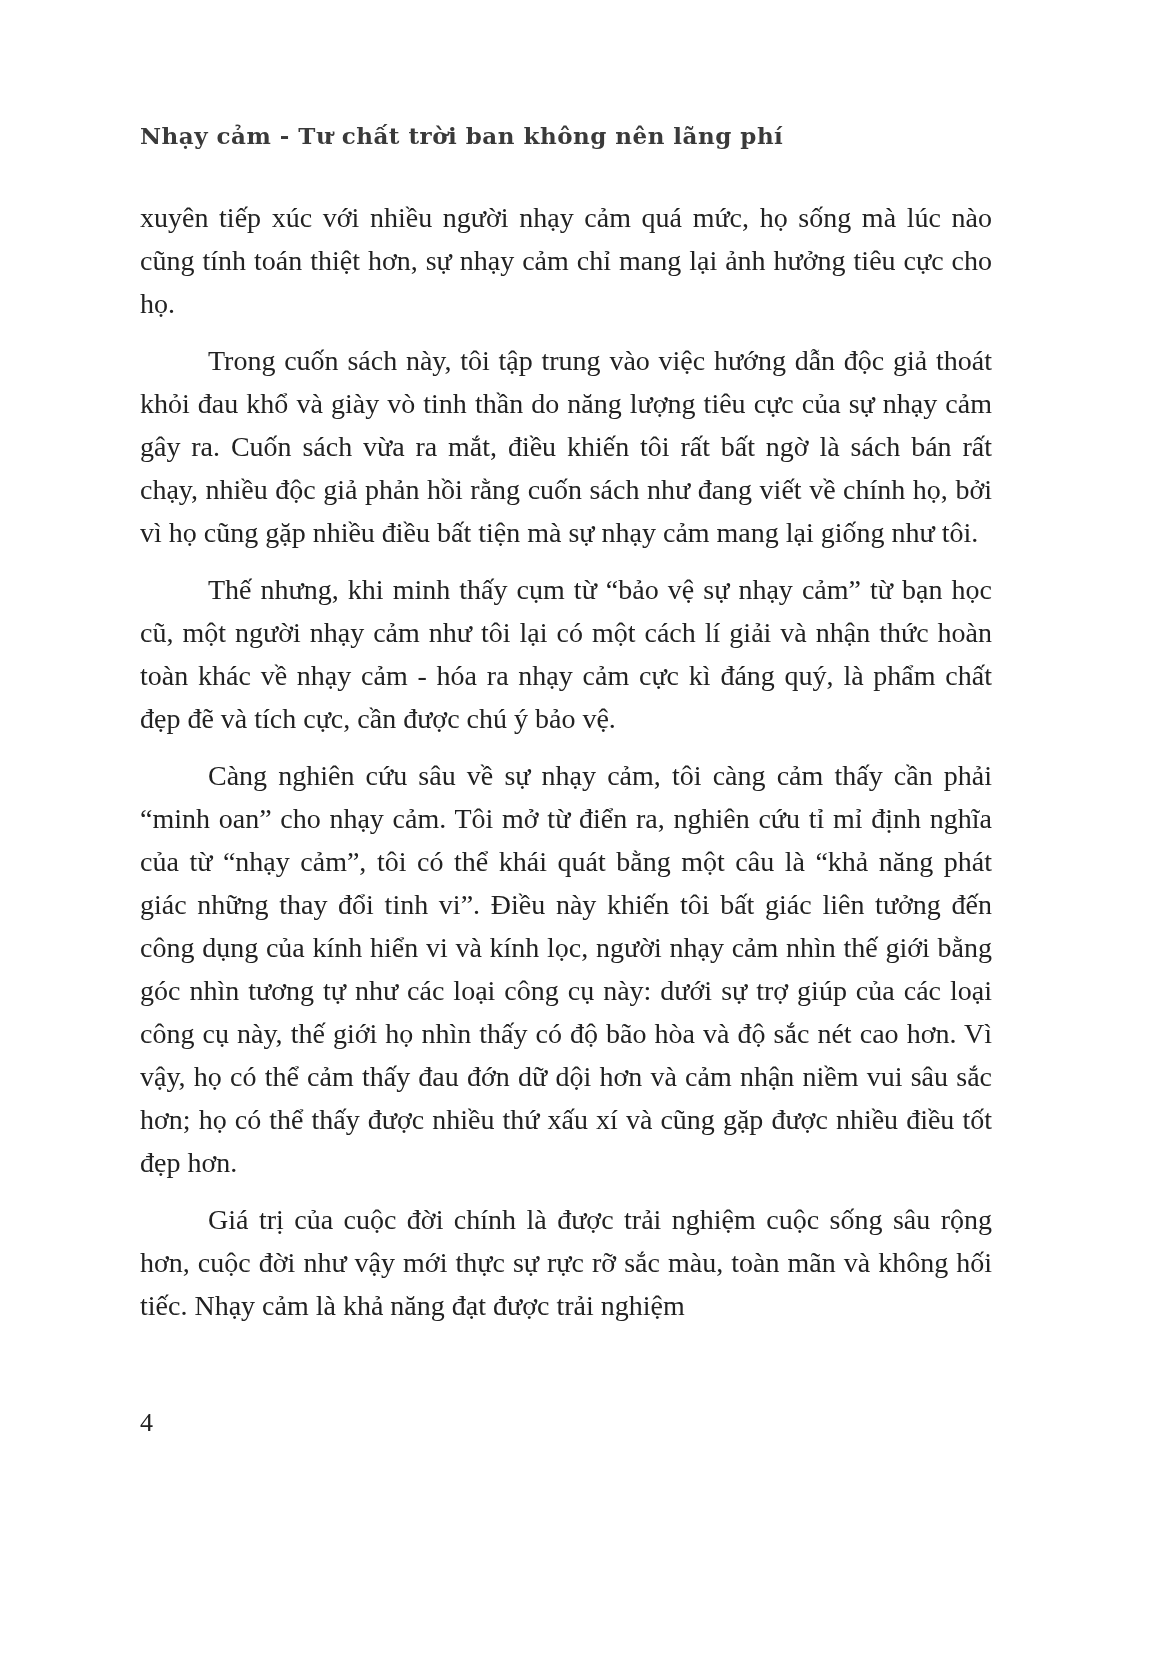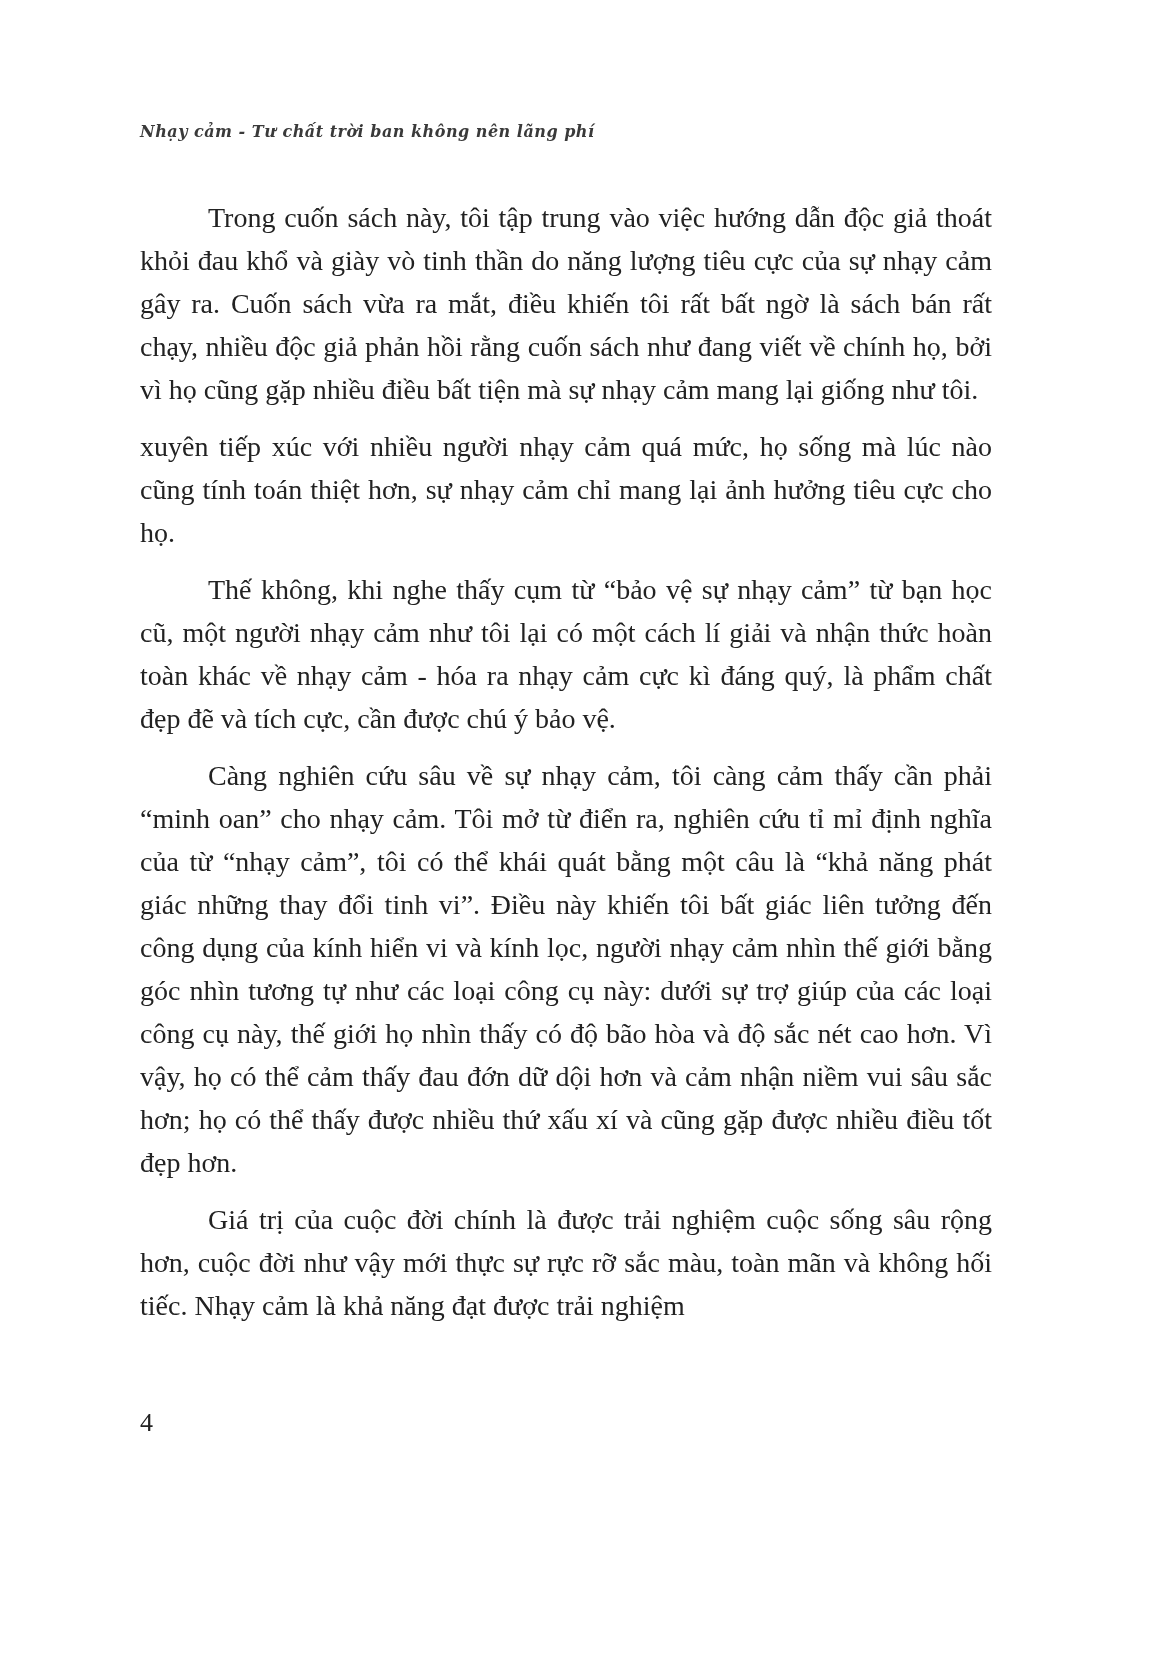--- a/index.html
+++ b/index.html
@@ -15,23 +15,22 @@
     color: #1f1f1f;
     font-family: "Liberation Serif", serif;
     overflow: hidden;
   }
   .running-header {
     position: absolute;
     top: 122px;
     left: 140px;
     width: 860px;
     font-family: "DejaVu Serif", serif;
-    font-style: italic;
     font-weight: bold;
-    font-size: 16px;
+    font-size: 23px;
     letter-spacing: 0.5px;
     color: #3a3a3a;
   }
   .content {
     position: absolute;
     top: 196px;
     left: 140px;
     width: 852px;
     font-size: 28px;
     line-height: 43px;
@@ -54,22 +53,22 @@
   }
 </style>
 </head>
 <body>
 
 <div class="page">
 
   <div class="running-header">Nhạy cảm - Tư chất trời ban không nên lãng phí</div>
 
   <div class="content">
+    <p class="para no-indent">xuyên tiếp xúc với nhiều người nhạy cảm quá mức, họ sống mà lúc nào cũng tính toán thiệt hơn, sự nhạy cảm chỉ mang lại ảnh hưởng tiêu cực cho họ.</p>
     <p class="para">Trong cuốn sách này, tôi tập trung vào việc hướng dẫn độc giả thoát khỏi đau khổ và giày vò tinh thần do năng lượng tiêu cực của sự nhạy cảm gây ra. Cuốn sách vừa ra mắt, điều khiến tôi rất bất ngờ là sách bán rất chạy, nhiều độc giả phản hồi rằng cuốn sách như đang viết về chính họ, bởi vì họ cũng gặp nhiều điều bất tiện mà sự nhạy cảm mang lại giống như tôi.</p>
-    <p class="para no-indent">xuyên tiếp xúc với nhiều người nhạy cảm quá mức, họ sống mà lúc nào cũng tính toán thiệt hơn, sự nhạy cảm chỉ mang lại ảnh hưởng tiêu cực cho họ.</p>
-    <p class="para">Thế không, khi nghe thấy cụm từ “bảo vệ sự nhạy cảm” từ bạn học cũ, một người nhạy cảm như tôi lại có một cách lí giải và nhận thức hoàn toàn khác về nhạy cảm - hóa ra nhạy cảm cực kì đáng quý, là phẩm chất đẹp đẽ và tích cực, cần được chú ý bảo vệ.</p>
+    <p class="para">Thế nhưng, khi minh thấy cụm từ “bảo vệ sự nhạy cảm” từ bạn học cũ, một người nhạy cảm như tôi lại có một cách lí giải và nhận thức hoàn toàn khác về nhạy cảm - hóa ra nhạy cảm cực kì đáng quý, là phẩm chất đẹp đẽ và tích cực, cần được chú ý bảo vệ.</p>
     <p class="para">Càng nghiên cứu sâu về sự nhạy cảm, tôi càng cảm thấy cần phải “minh oan” cho nhạy cảm. Tôi mở từ điển ra, nghiên cứu tỉ mỉ định nghĩa của từ “nhạy cảm”, tôi có thể khái quát bằng một câu là “khả năng phát giác những thay đổi tinh vi”. Điều này khiến tôi bất giác liên tưởng đến công dụng của kính hiển vi và kính lọc, người nhạy cảm nhìn thế giới bằng góc nhìn tương tự như các loại công cụ này: dưới sự trợ giúp của các loại công cụ này, thế giới họ nhìn thấy có độ bão hòa và độ sắc nét cao hơn. Vì vậy, họ có thể cảm thấy đau đớn dữ dội hơn và cảm nhận niềm vui sâu sắc hơn; họ có thể thấy được nhiều thứ xấu xí và cũng gặp được nhiều điều tốt đẹp hơn.</p>
     <p class="para">Giá trị của cuộc đời chính là được trải nghiệm cuộc sống sâu rộng hơn, cuộc đời như vậy mới thực sự rực rỡ sắc màu, toàn mãn và không hối tiếc. Nhạy cảm là khả năng đạt được trải nghiệm</p>
   </div>
 
   <div class="page-number">4</div>
 
 </div>
 
 </body></html>

